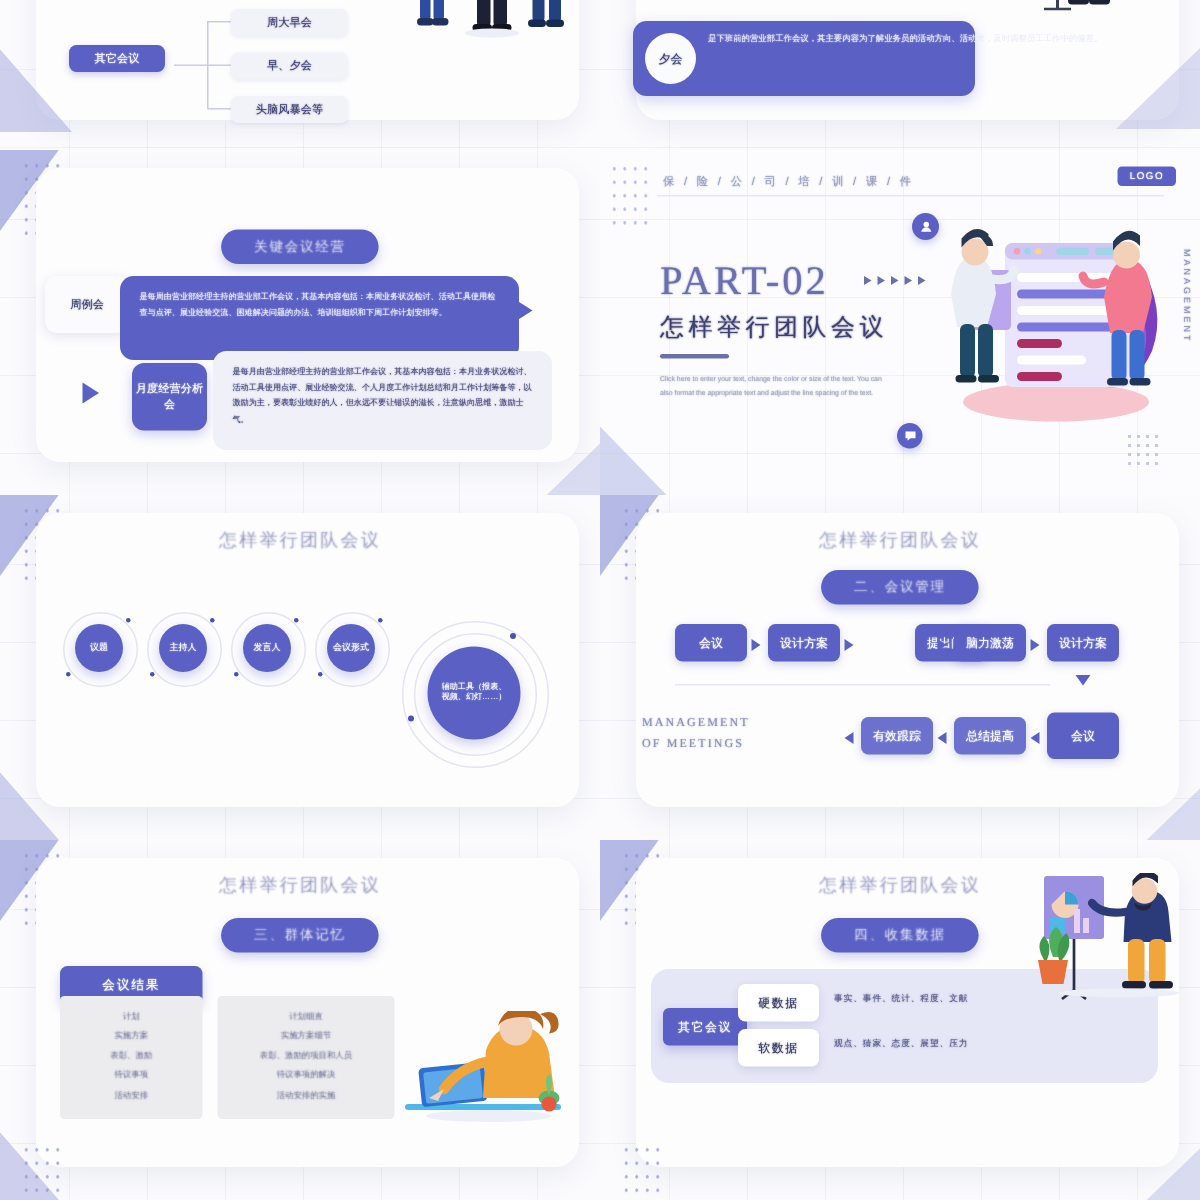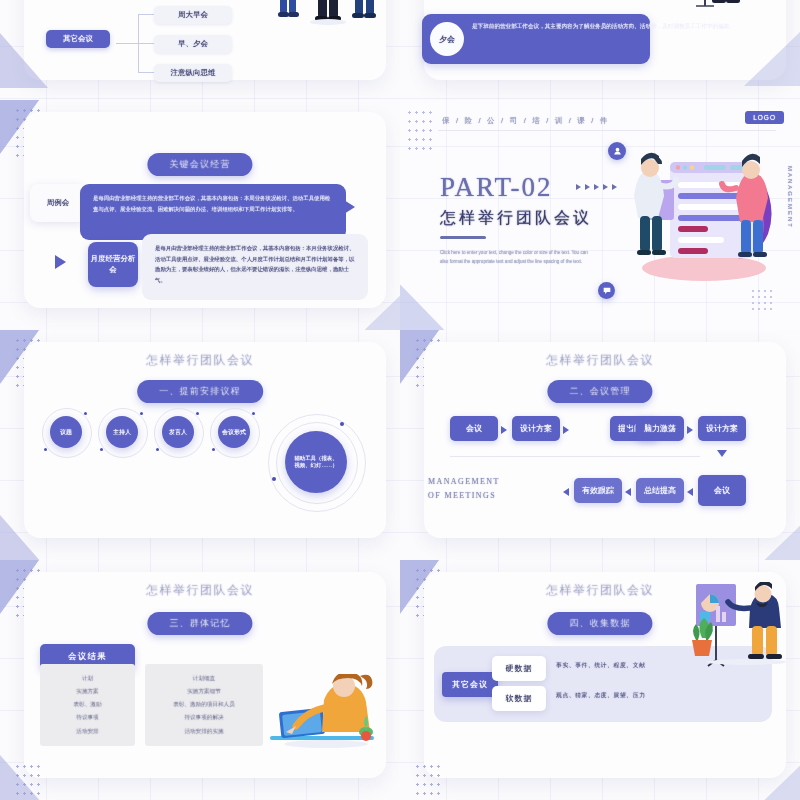--- a/index.html
+++ b/index.html
@@ -263,21 +263,21 @@
     <div class="keynode blur-l" style="left:46px;top:30px;">其它会议</div>
 
     <div class="conn" style="left:116px;top:43px;width:22px;height:1px;"></div>
     <div class="conn" style="left:138px;top:14px;width:1px;height:58px;"></div>
     <div class="conn" style="left:138px;top:14px;width:16px;height:1px;"></div>
     <div class="conn" style="left:138px;top:43px;width:16px;height:1px;"></div>
     <div class="conn" style="left:138px;top:72px;width:16px;height:1px;"></div>
 
     <div class="node blur" style="left:154px;top:6px;">周大早会</div>
     <div class="node blur" style="left:154px;top:35px;">早、夕会</div>
-    <div class="node blur" style="left:154px;top:64px;">注意纵向思维</div>
+    <div class="node blur" style="left:154px;top:64px;">头脑风暴会等</div>
 
     <div class="people">
       <svg viewBox="0 0 120 96" width="120" height="96">
         <ellipse cx="28" cy="62" rx="14" ry="4" fill="#e9eaf6"></ellipse>
         <path d="M14 64 q3-16 10-18 l6 0 q7 2 9 18z" fill="#8fa3d8"></path>
         <rect x="18" y="62" width="7" height="22" rx="3" fill="#2f4da0"></rect>
         <rect x="27" y="62" width="7" height="22" rx="3" fill="#2f4da0"></rect>
         <rect x="16" y="82" width="11" height="5" rx="2.5" fill="#21305e"></rect>
         <rect x="26" y="82" width="11" height="5" rx="2.5" fill="#21305e"></rect>
         <circle cx="26" cy="38" r="8" fill="#bcc6e6"></circle>
@@ -432,21 +432,20 @@
     <div class="wedge-bl" style="width:70px;height:72px;bottom:-14px;left:-12px;background:#b7bce6;opacity:.6;clip-path:polygon(0 0,100% 100%,0 100%);"></div>
   </div>
 
   <div class="slide s3 s5">
     <div class="bggrid"></div>
     <div class="wedge-tl"></div>
     <div class="dotgrid" style="left:14px;top:6px;"></div>
     <div class="card"></div>
 
     <div class="sl-title blur-g" style="top:22px;">怎样举行团队会议</div>
-    <div class="pill blur-l" style="top:50px;">一、提前安排议程</div>
 
     <div class="orbit" style="left:42px;top:78px;width:48px;height:48px;"></div>
     <div class="bub blur-l" style="left:50px;top:86px;width:32px;height:32px;">议题</div>
     <div class="odot" style="left:84px;top:82px;"></div>
     <div class="odot" style="left:44px;top:118px;"></div>
 
     <div class="orbit" style="left:98px;top:78px;width:48px;height:48px;"></div>
     <div class="bub blur-l" style="left:106px;top:86px;width:32px;height:32px;">主持人</div>
     <div class="odot" style="left:140px;top:82px;"></div>
     <div class="odot" style="left:100px;top:118px;"></div>

